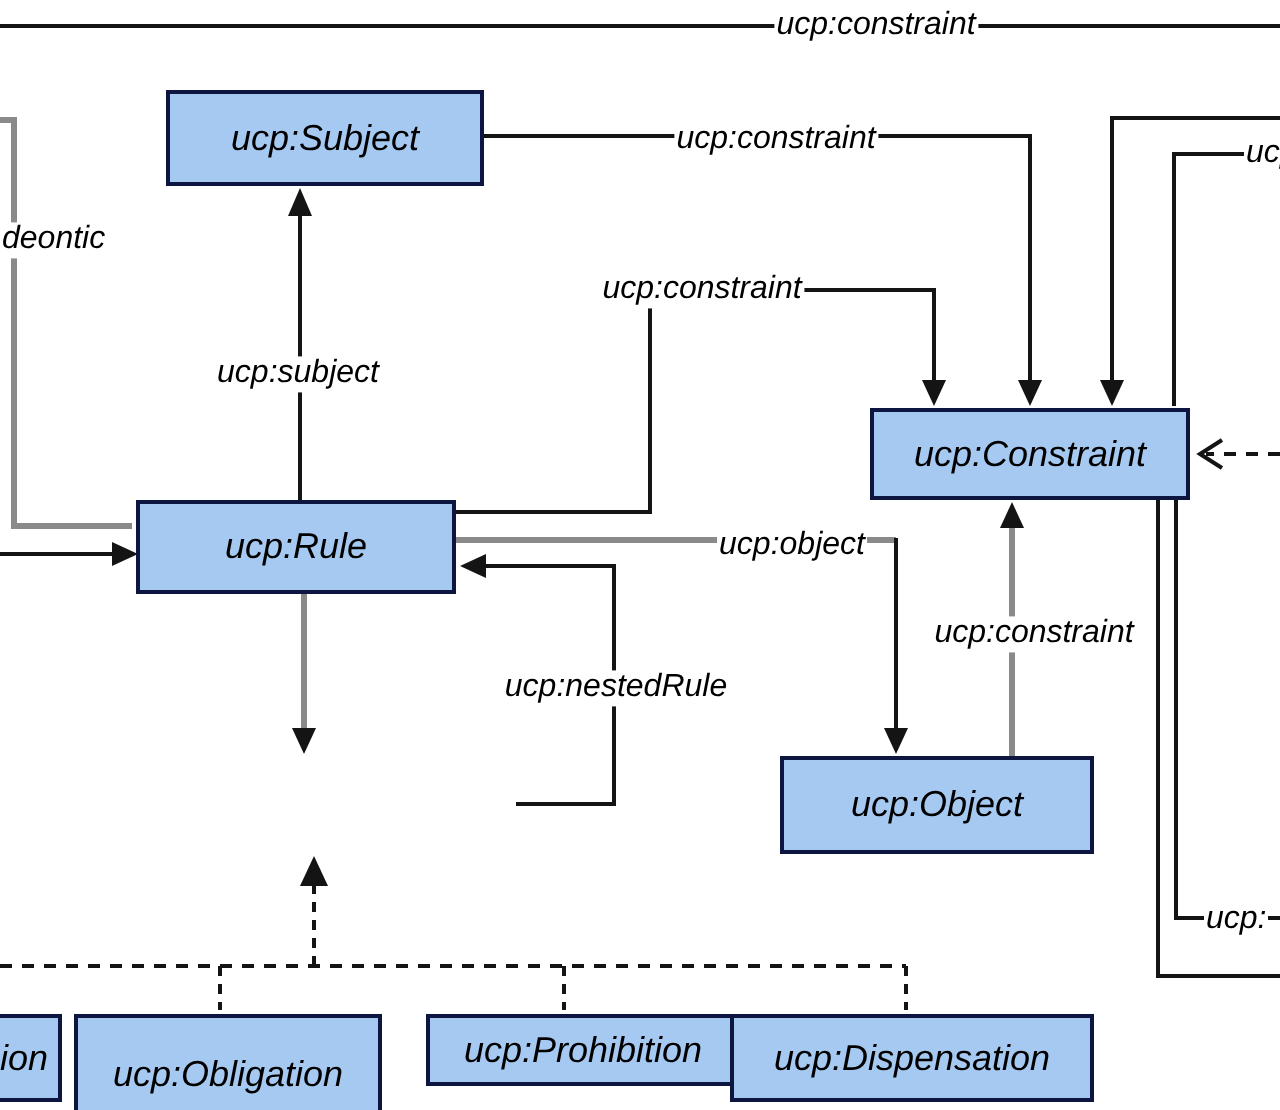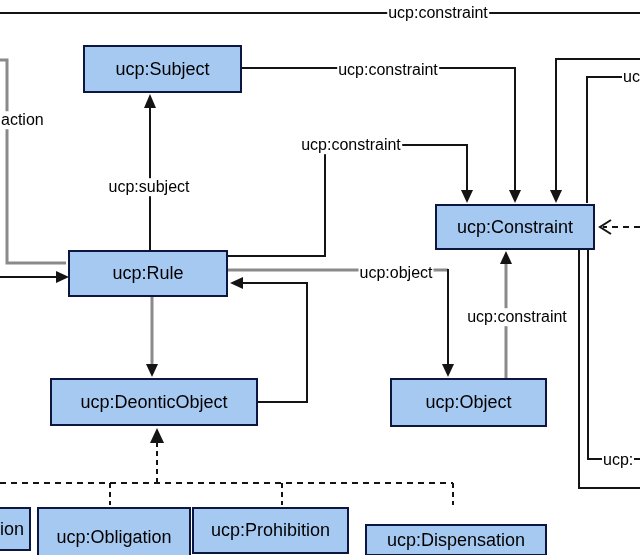--- a/index.html
+++ b/index.html
@@ -10,20 +10,21 @@
     --label_color:#000000;
     --background:#ffffff;
   }
   html,body{margin:0;padding:0;}
   body{font-family:"Liberation Sans", sans-serif; background:#e8e8e8;}
   #canvas{
     position:relative;
     width:640px;height:555px;
     background:var(--background);
     overflow:hidden;
+    font-style:italic;
   }
   #edges{position:absolute;left:0;top:0;z-index:1;}
   .edge-label{
     position:absolute;
     z-index:2;
     transform:translate(-50%,-50%);
     background:var(--background);
     color:var(--label_color);
     font-size:16px;
     line-height:1.1;
@@ -98,56 +99,54 @@
     <path d="M110 483 V505" stroke="var(--line_black)" stroke-width="2" stroke-dasharray="5 4"></path>
     <path d="M282 483 V505" stroke="var(--line_black)" stroke-width="2" stroke-dasharray="5 4"></path>
     <path d="M453 483 V505" stroke="var(--line_black)" stroke-width="2" stroke-dasharray="5 4"></path>
     <path d="M157 483 V443" stroke="var(--line_black)" stroke-width="2" stroke-dasharray="5 4"></path>
     <polygon points="157,428 150,443 164,443" fill="var(--line_black)"></polygon>
   </svg>
 
   <div class="edge-label" style="left:438px;top:13px;">ucp:constraint</div>
   <div class="edge-label" style="left:388px;top:70px;">ucp:constraint</div>
   <div class="edge-label" style="left:351px;top:145px;">ucp:constraint</div>
-  <div class="edge-label left-anchor" style="left:0px;top:120px;">action</div>
+  <div class="edge-label left-anchor" style="left:0px;top:120px;">deontic</div>
   <div class="edge-label" style="left:149px;top:187px;">ucp:subject</div>
+  <div class="edge-label" style="left:308px;top:344px;">ucp:nestedRule</div>
   <div class="edge-label" style="left:396px;top:273px;">ucp:object</div>
   <div class="edge-label" style="left:517px;top:317px;">ucp:constraint</div>
   <div class="edge-label left-anchor" style="left:622px;top:77px;">ucp</div>
   <div class="edge-label left-anchor" style="left:602px;top:460px;">ucp:</div>
 
   <div class="node" style="left:83px;top:45px;width:159px;height:48px;">
     <span>ucp:Subject</span>
   </div>
 
   <div class="node" style="left:68px;top:250px;width:160px;height:47px;">
     <span>ucp:Rule</span>
   </div>
 
   <div class="node" style="left:435px;top:204px;width:160px;height:46px;">
     <span>ucp:Constraint</span>
   </div>
 
-  <div class="node" style="left:50px;top:378px;width:208px;height:48px;">
-    <span>ucp:DeonticObject</span>
-  </div>
 
   <div class="node" style="left:390px;top:378px;width:157px;height:49px;">
     <span>ucp:Object</span>
   </div>
 
   <div class="node right-text" style="left:-110px;top:507px;width:141px;height:44px;">
     <span>ion</span>
   </div>
 
   <div class="node" style="left:37px;top:507px;width:154px;height:60px;">
     <span>ucp:Obligation</span>
   </div>
 
-  <div class="node" style="left:192px;top:507px;width:157px;height:47px;">
+  <div class="node" style="left:213px;top:507px;width:157px;height:36px;">
     <span>ucp:Prohibition</span>
   </div>
 
-  <div class="node" style="left:365px;top:524px;width:182px;height:32px;">
+  <div class="node" style="left:365px;top:507px;width:182px;height:44px;">
     <span>ucp:Dispensation</span>
   </div>
 
 </div>
 
 </body></html>

